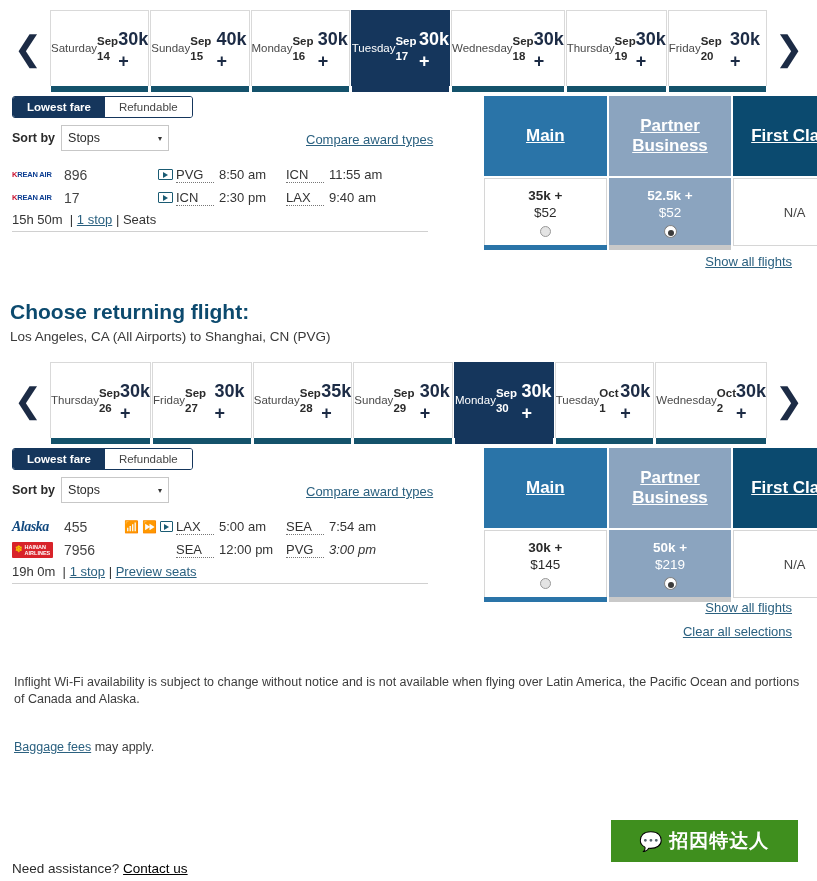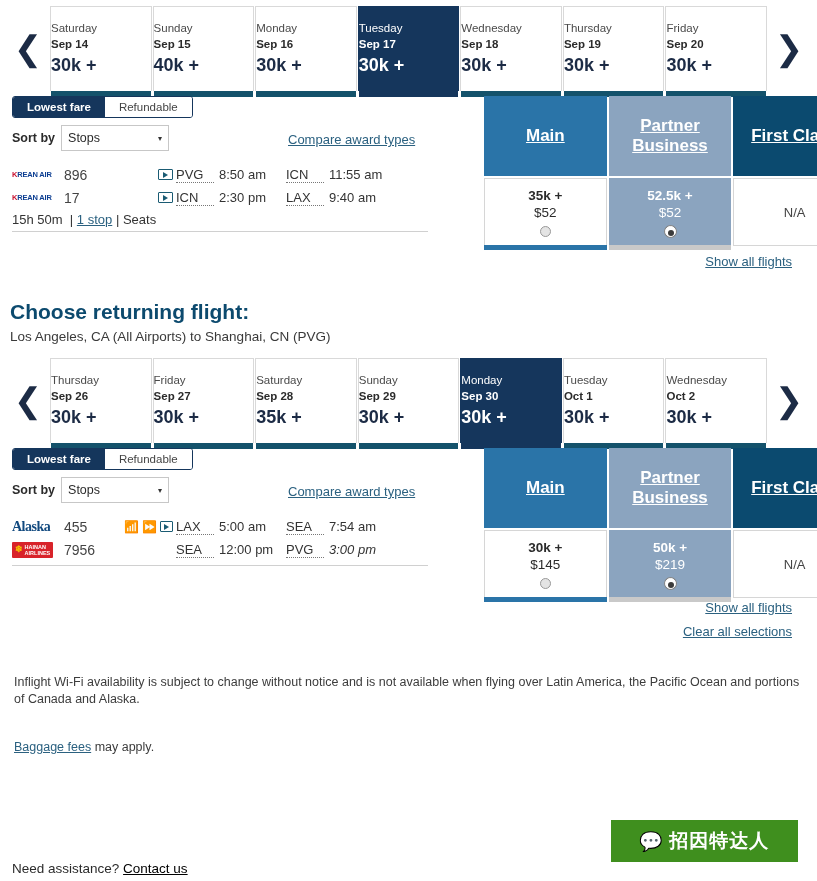--- a/index.html
+++ b/index.html
@@ -16,23 +16,23 @@
   
   .carousel { display: flex; align-items: center; height: 96px; padding: 0 6px; }
   .chev {
     width: 44px; flex: 0 0 44px; text-align: center;
     font-size: 34px; line-height: 1; color: #1c2b45;
     font-family: "DejaVu Sans", sans-serif; font-weight: 300;
     cursor: pointer; user-select: none;
   }
   .cards { display: flex; flex: 1 1 auto; gap: 1px; }
   .dcard {
-    flex: 1 1 0; height: 85px; background: #fff;
+    flex: 1 1 0; height: 76px; background: #fff;
     border: 1px solid #d9d9d9; border-bottom: none;
-    display: flex; flex-direction: column; 
+    display: flex; flex-direction: row; align-items: center;
     justify-content: center; cursor: pointer; position: relative;
   }
   .dcard .dow { font-size: 11.5px; color: #4a4a4a; line-height: 15px; }
   .dcard .dat { font-size: 11.5px; color: #2b2b2b; font-weight: 700; line-height: 15px; margin-top: 1px;}
   .dcard .mil { font-size: 18px; color: #1c2b45; font-weight: 700; line-height: 22px; margin-top: 2px;}
   .dcard .bar { position: absolute; left: 0; right: 0; bottom: -6px; height: 6px; background: #14526b; }
   .dcard.sel { background: #15365c; border-color: #15365c; }
   .dcard.sel .dow, .dcard.sel .dat, .dcard.sel .mil { color: #ffffff; }
   .dcard.sel .bar { background: #15365c; }
 
@@ -48,21 +48,21 @@
   .sortrow { display: flex; align-items: center; margin-top: 7px; }
   .sortlbl { font-size: 12.5px; font-weight: 700; color: #2b2b2b; margin-right: 6px; }
   .sortsel {
     width: 108px; height: 26px; border: 1px solid #c7c7c7; background: #fff;
     font-size: 12.5px; color: #2b2b2b; display: flex; align-items: center;
     padding: 0 6px; justify-content: space-between; cursor: pointer;
   }
   .sortsel .car { font-size: 8px; color: #333; }
 
   .cmp {
-    position: absolute; left: 288px; top: 36px;
+    position: absolute; left: 306px; top: 36px;
     font-size: 13px; color: #2b6180; text-decoration: underline; cursor: pointer;
   }
 
   
   .flights { margin-top: 12px; border-bottom: 1px solid #d0d0d0; padding-bottom: 4px; }
   .frow { display: flex; align-items: center; height: 23px; font-size: 13px; color: #333; }
   .logo { width: 52px; flex: 0 0 52px; display: flex; align-items: center; }
   .fnum { width: 60px; flex: 0 0 60px; font-size: 14px; color: #444; }
   .amen { width: 52px; flex: 0 0 52px; display: flex; align-items: center; gap: 3px; justify-content: flex-end; padding-right: 3px;}
   .vicon { display: inline-flex; align-items: center; justify-content: center;
@@ -70,21 +70,21 @@
   .vicon i { width: 0; height: 0; border-left: 5px solid #1a5b73; border-top: 3.5px solid transparent; border-bottom: 3.5px solid transparent; }
   .apt { width: 38px; text-align: left; border-bottom: 1px dotted #777; }
   .tm  { width: 72px; text-align: left; padding-left: 5px; }
   .tm.nextday { font-style: italic; }
   .meta { font-size: 13px; color: #333; margin-top: 3px; }
   .meta a { color: #2b6180; text-decoration: underline; cursor: pointer; }
 
   
   .ka { font-size: 7.5px; font-weight: 700; letter-spacing: -0.2px; color: #0b3d91; white-space: nowrap; }
   .ka b { color: #c8102e; }
-  .ak { font-family: "Liberation Serif", serif; font-weight: 700;
+  .ak { font-family: "Liberation Serif", serif; font-style: italic; font-weight: 700;
         font-size: 14px; color: #11497f; letter-spacing: -0.5px; }
   .hn { background: #d8232a; color: #fff; font-size: 5.5px; line-height: 6px; font-weight: 700;
         padding: 2px 3px; display: inline-flex; align-items: center; gap: 2px; border-radius: 1px; }
   .hn .hg { color: #f5c400; font-size: 9px; line-height: 9px; }
 
   
   .cols { position: absolute; top: 0; left: 448px; width: 408px; padding-left: 36px; }
   .chead { display: flex; gap: 2px; }
   .ccell {
     flex: 1 1 0; height: 80px; display: flex; align-items: center; justify-content: center;
@@ -375,20 +375,27 @@
               </span>
             </span>
           </div>
           <div class="fnum">7956</div>
           <div class="amen"></div>
           <div class="apt">SEA</div>
           <div class="tm">12:00 pm</div>
           <div class="apt">PVG</div>
           <div class="tm nextday">3:00 pm</div>
         </div>
+        <div class="meta">
+          <span>19h 0m</span>
+          <span>&nbsp;|</span>
+          <a>1 stop</a>
+          <span>|</span>
+          <a>Preview seats</a>
+        </div>
       </div>
     </div>
 
     <div class="cmp">Compare award types</div>
 
     <div class="cols">
       <div class="chead">
         <div class="ccell c-main">
           <span>Main</span>
         </div>

